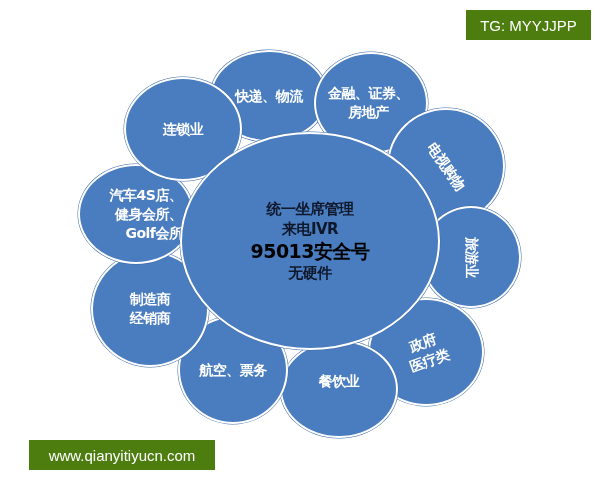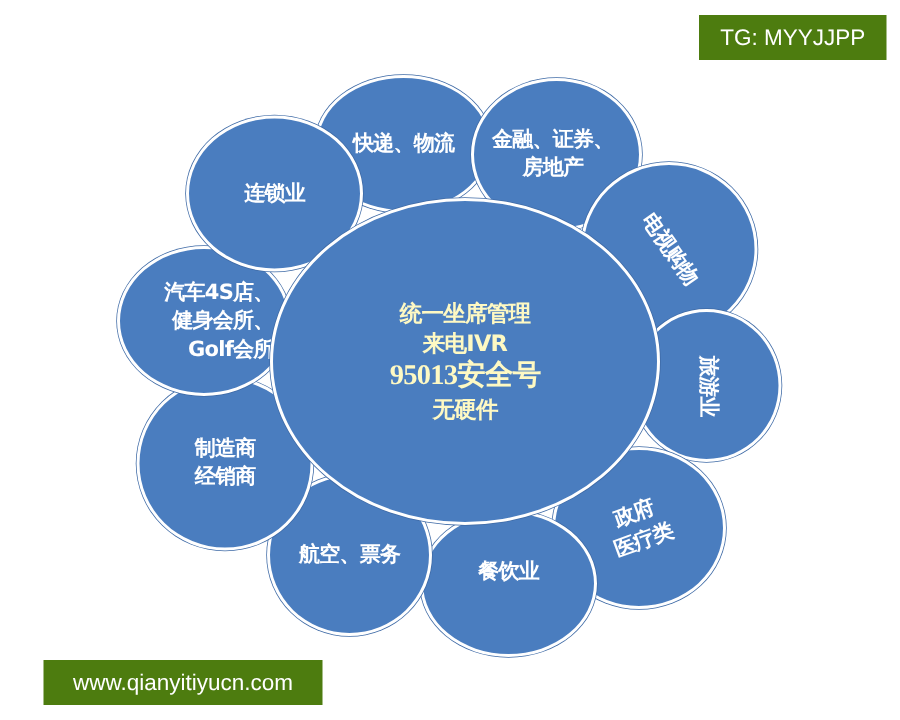--- a/index.html
+++ b/index.html
@@ -17,23 +17,23 @@
     display: flex; align-items: center; justify-content: center;
     text-align: center;
     color: #ffffff;
     box-shadow: 0 0 0 0.5px #3e6aa6;
   }
   .petal-text {
     font-size: 14px; font-weight: bold; line-height: 19px;
     white-space: pre-line; letter-spacing: -0.5px;
   }
   .hub { z-index: 5; flex-direction: column; }
-  .hub-line { font-size: 15px; font-weight: bold; line-height: 20px; color: #fef9c3; letter-spacing: -0.5px; }
+  .hub-line { font-size: 15px; font-weight: bold; line-height: 20px; color: #0f172a; letter-spacing: -0.5px; }
   .hub-line.big { font-size: 19px; line-height: 24px; }
-  .hub-line.red { color: #fef9c3; font-size: 19px; line-height: 24px; font-family: Liberation Serif, serif; }
+  .hub-line.red { color: #000000; font-size: 19px; line-height: 24px; }
   .badge {
     position: absolute; background: #4d7c0f; color: #ffffff;
     font-family: "Liberation Sans", sans-serif; font-size: 15px;
     display: flex; align-items: center; justify-content: center;
   }
 </style>
 </head>
 <body>
 
 <div class="petal" style="left:210px; top:50px; width:118px; height:92px;font-family:Liberation Serif, serif;">

